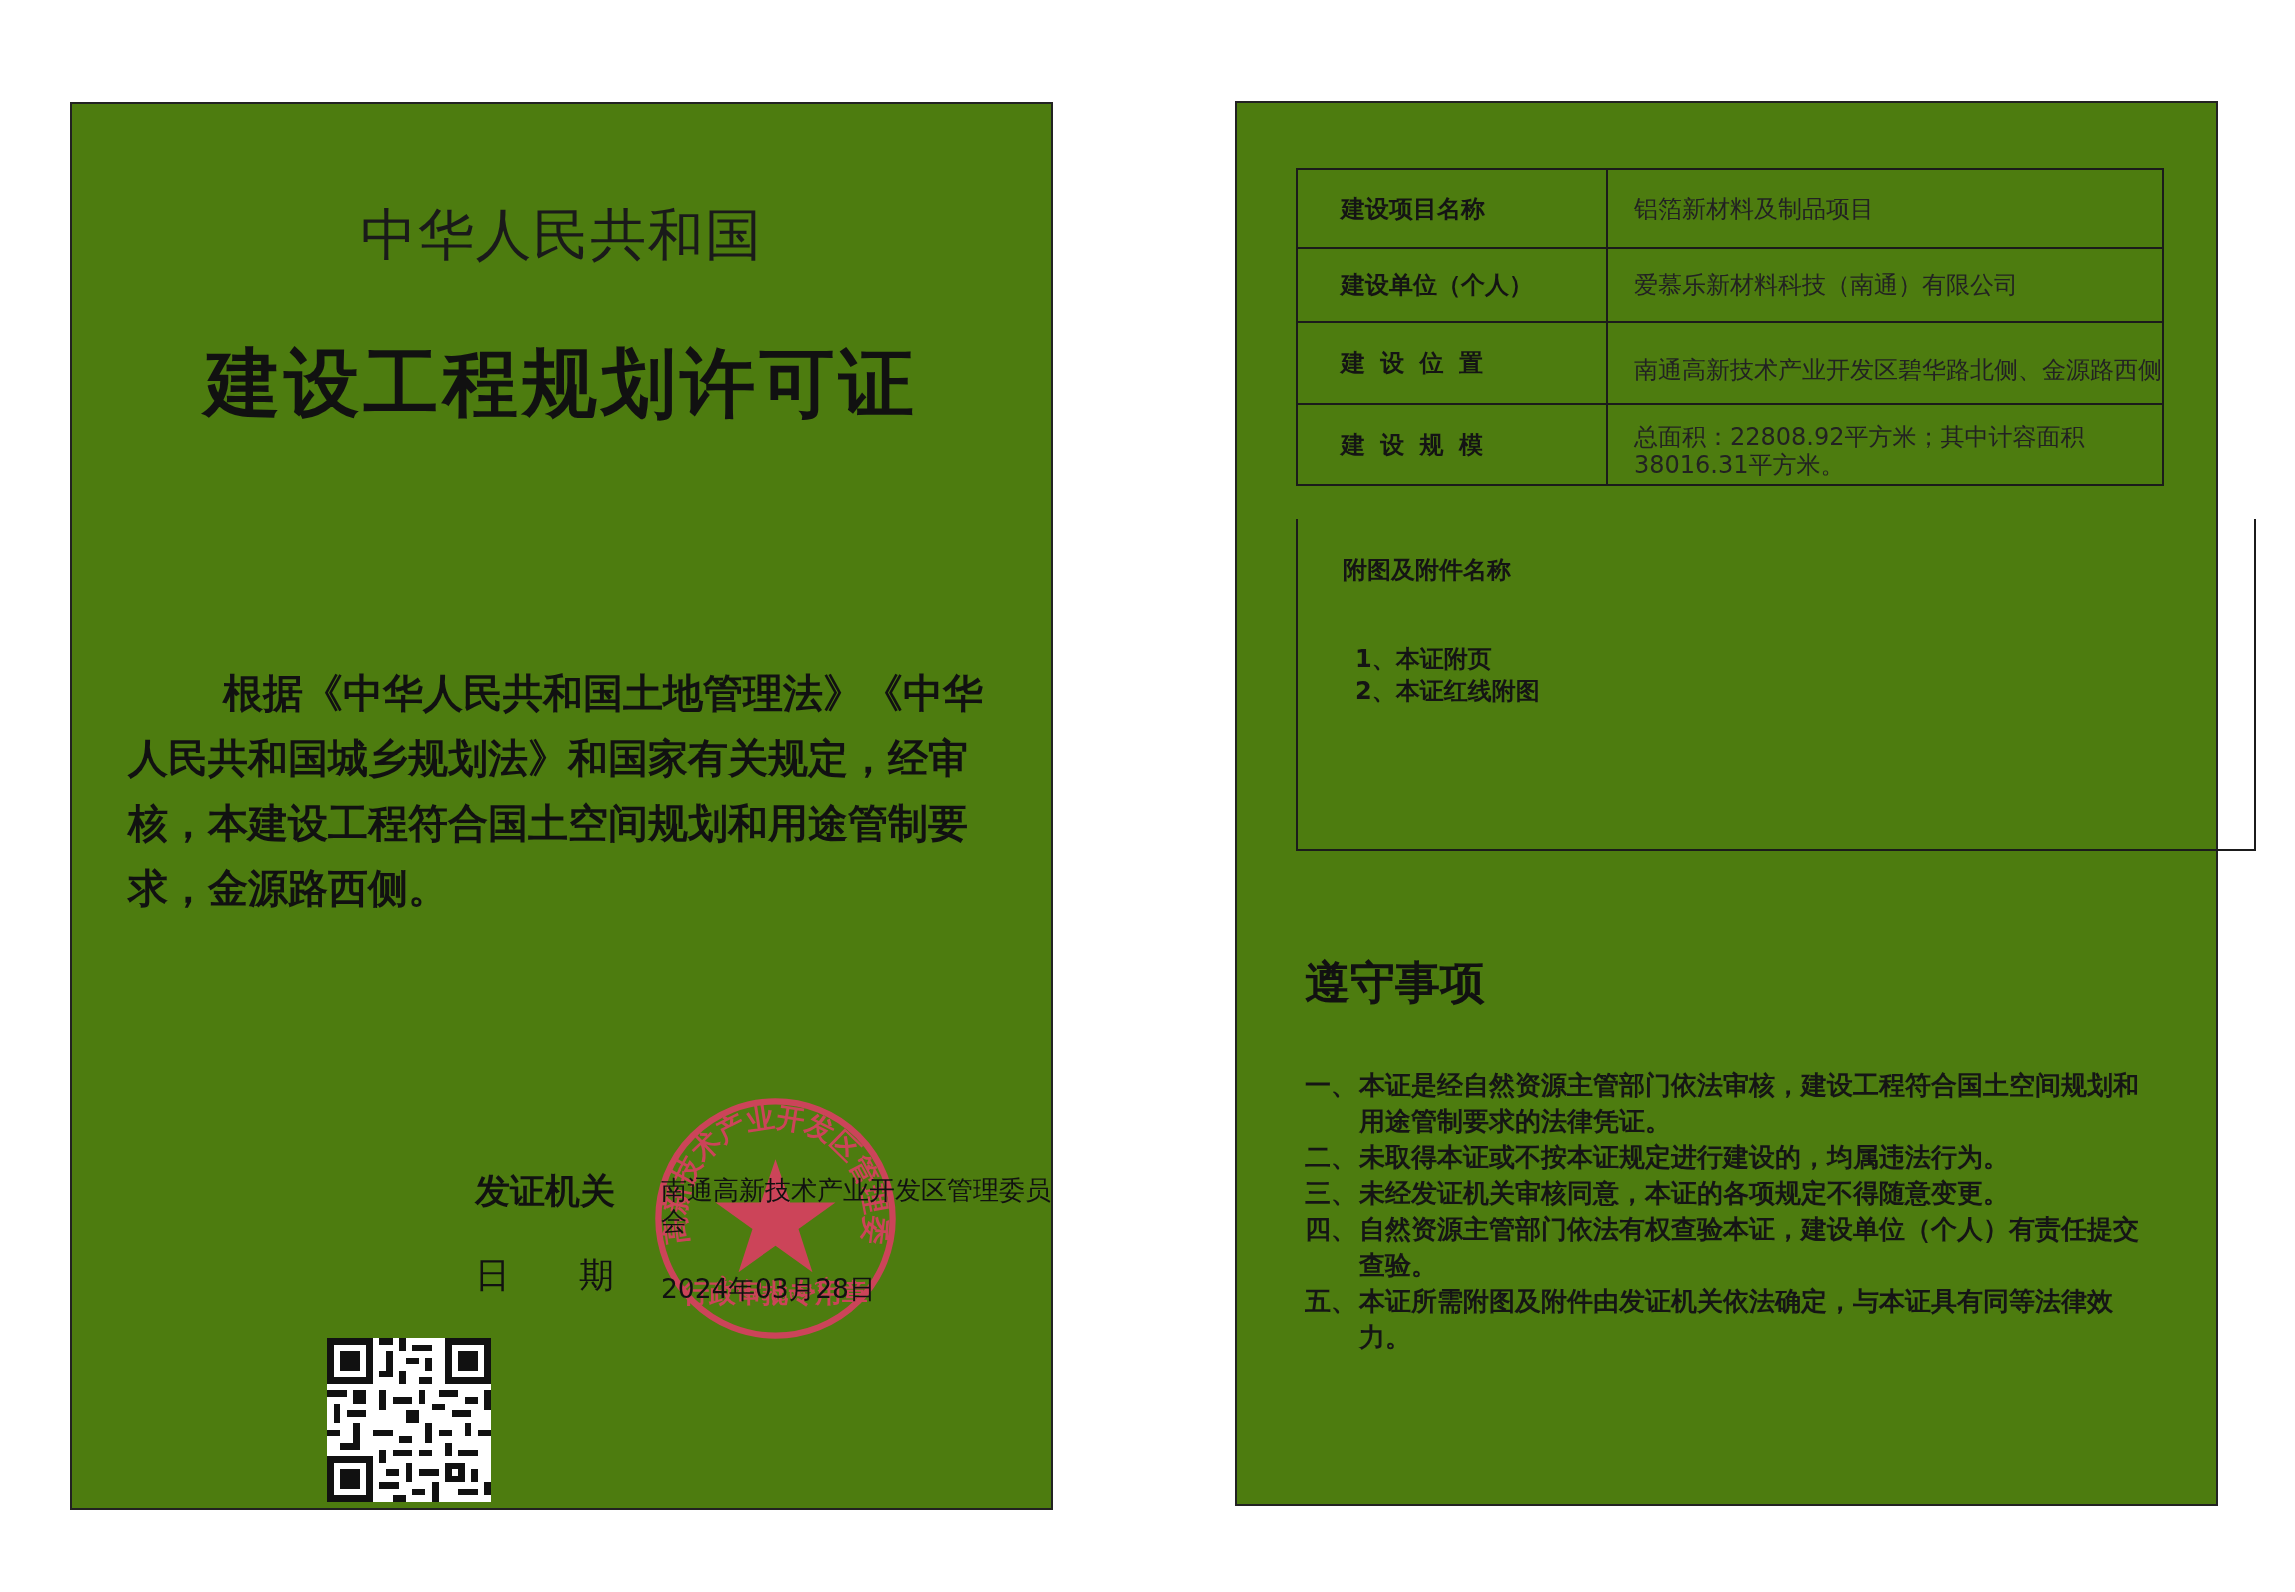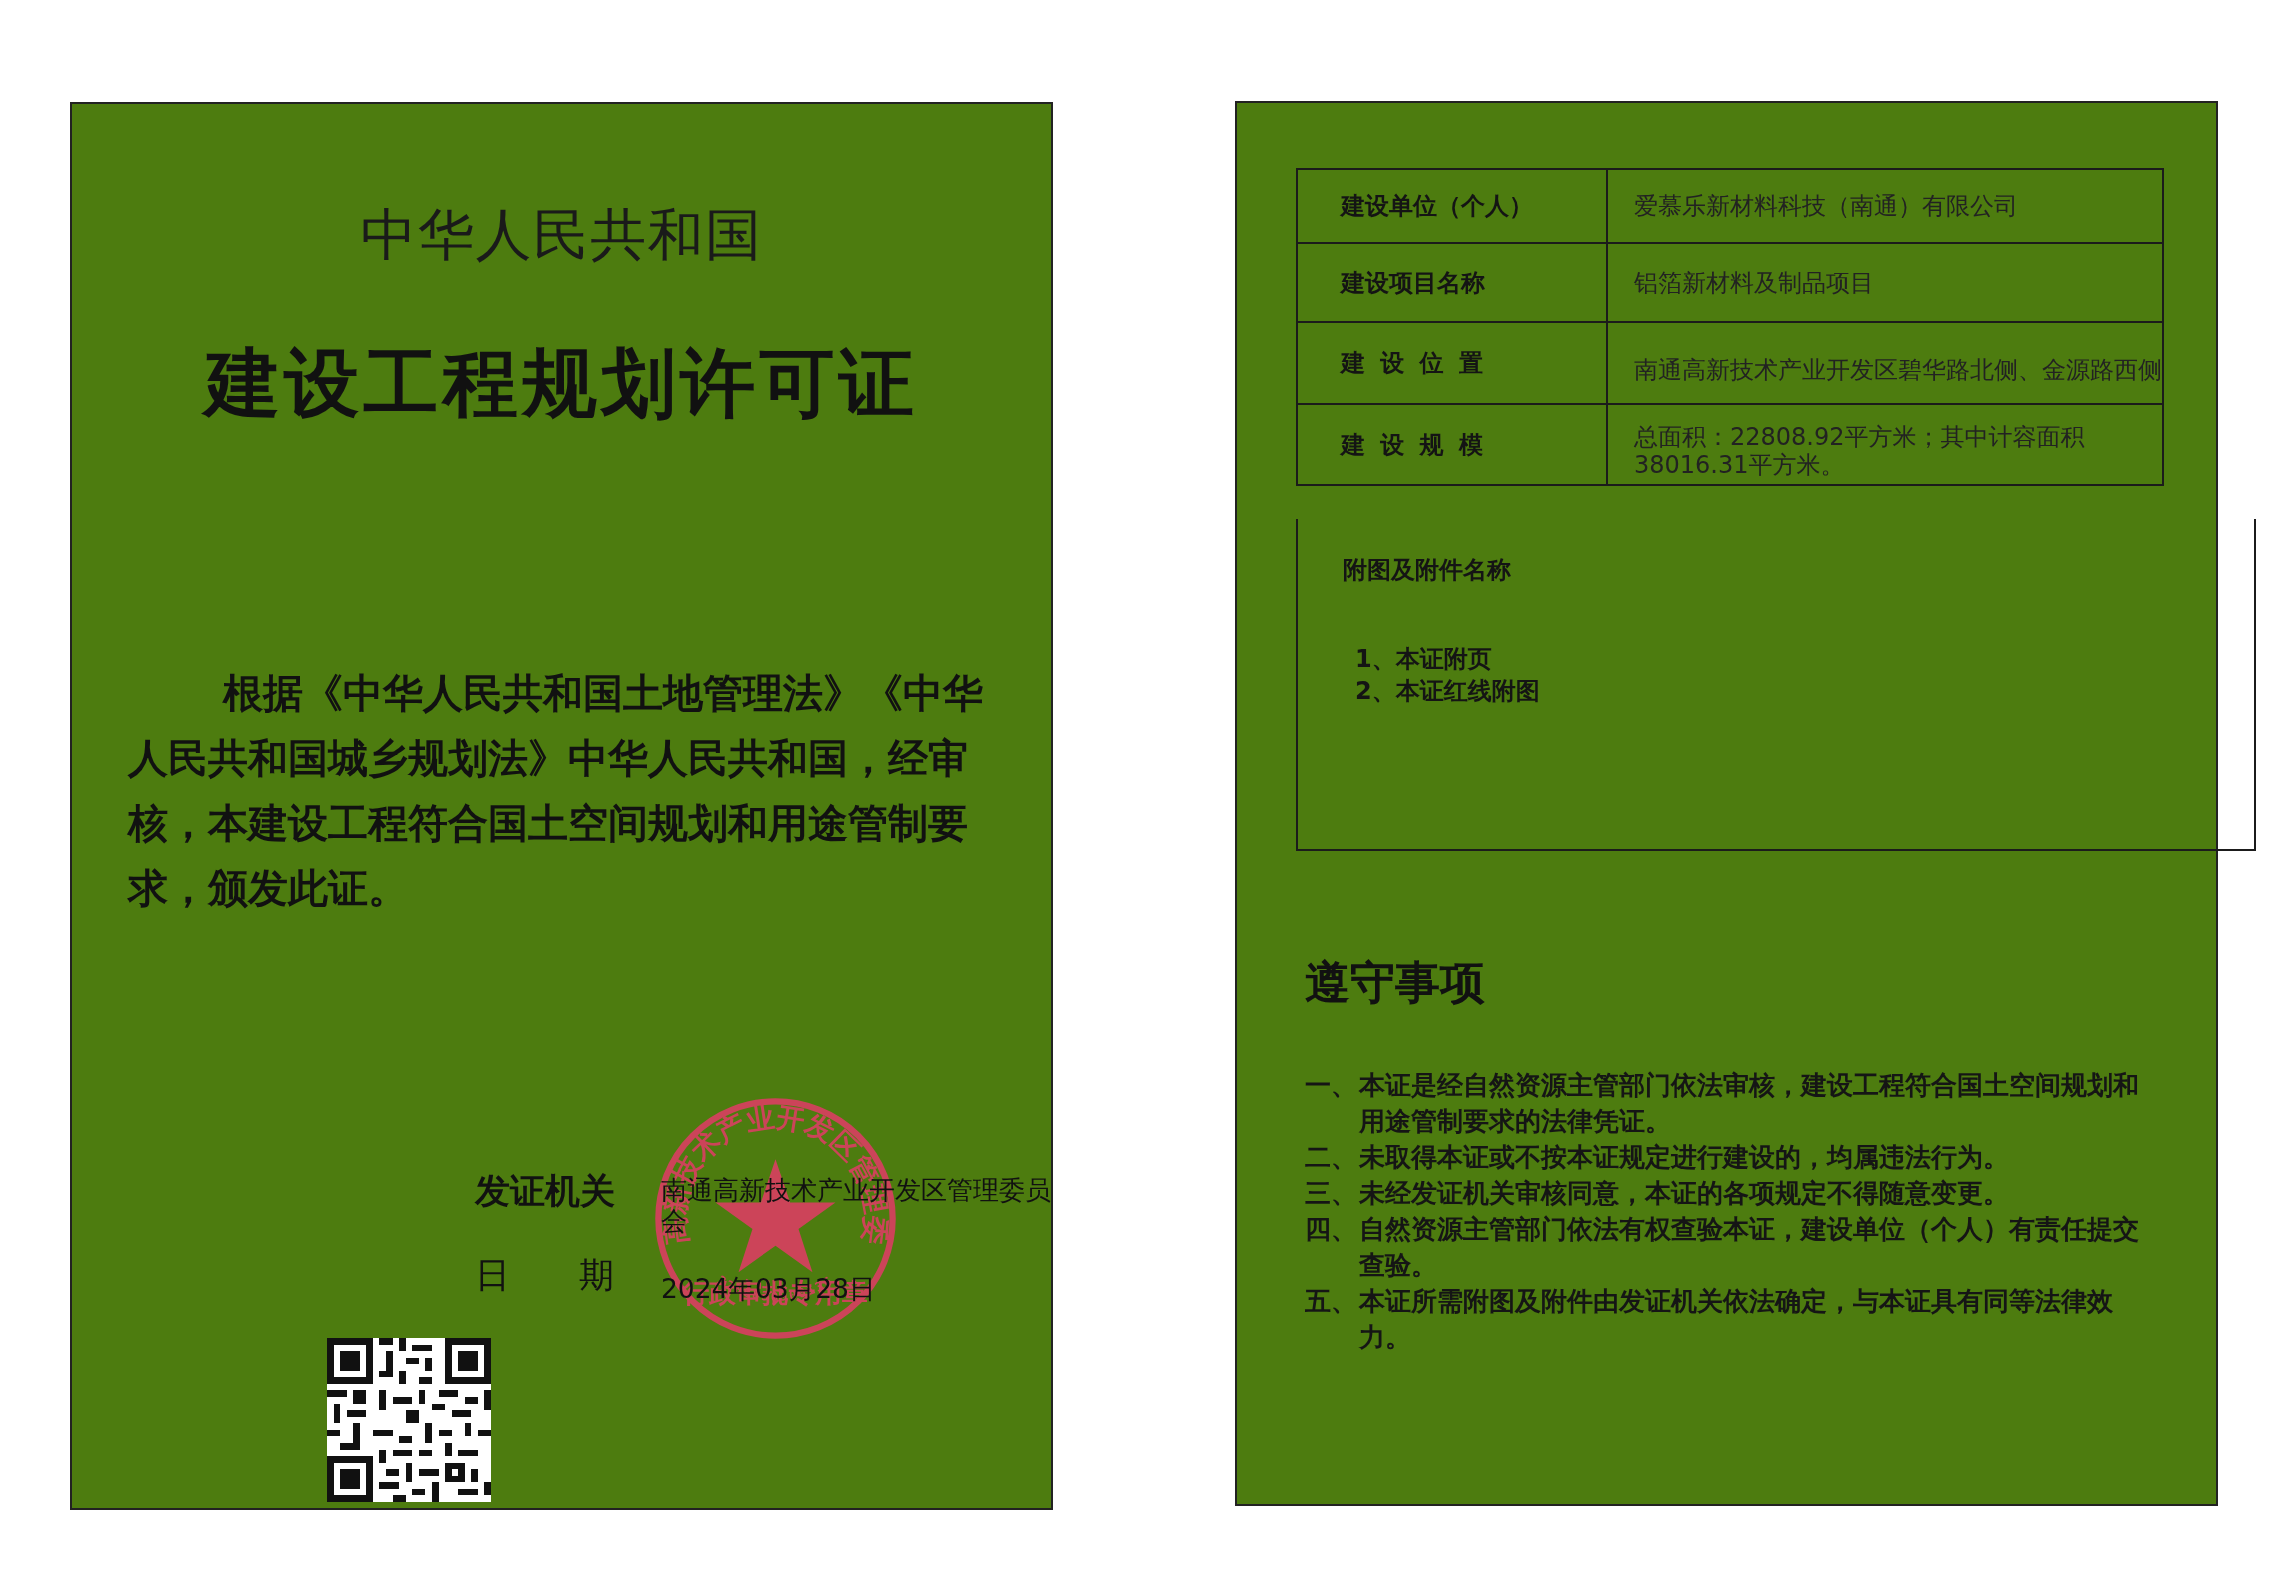--- a/index.html
+++ b/index.html
@@ -49,21 +49,21 @@
 </style>
 </head>
 <body>
 
 <div class="page" id="left-page">
   <div class="country">中华人民共和国</div>
   <div class="cert-title">建设工程规划许可证</div>
 
 
   <div class="body-text">
-    <p>根据《中华人民共和国土地管理法》《中华人民共和国城乡规划法》中华人民共和国，经审核，本建设工程符合国土空间规划和用途管制要求，颁发此证。</p>
+    <p>根据《中华人民共和国土地管理法》《中华人民共和国城乡规划法》和国家有关规定，经审核，本建设工程符合国土空间规划和用途管制要求，金源路西侧。</p>
   </div>
 
   <svg class="stamp" viewBox="0 0 360 360">
     <defs>
       <path id="ringTop" d="M 55 215 A 130 130 0 1 1 305 215"></path>
       <path id="ringBottom" d="M 70 250 A 150 150 0 0 0 290 250"></path>
     </defs>
     <circle cx="180" cy="180" r="168" fill="none" stroke="#e8386a" stroke-width="9"></circle>
     <polygon points="180,95 201,157 266,157 213,195 233,257 180,219 127,257 147,195 94,157 159,157" fill="#e8386a"></polygon>
     <text font-size="40" font-weight="bold" fill="#e8386a" font-family="DejaVu Sans, sans-serif">
@@ -137,27 +137,27 @@
       <rect x="10" y="24" width="2" height="1"></rect>
         <rect x="24" y="22" width="1" height="2"></rect>
     </g>
     <rect x="19" y="20" width="1" height="1" fill="#fff"></rect>
   </svg>
 </div>
 
 <div class="page" id="right-page">
   <table class="info">
     <tbody>
-        <tr style="height:74px">
+        <tr style="height:79px">
+      <td class="lbl">建设项目名称</td>
+      <td class="val">铝箔新材料及制品项目</td>
+    </tr>
+    <tr style="height:74px">
       <td class="lbl">建设单位（个人）</td>
       <td class="val">爱慕乐新材料科技（南通）有限公司</td>
-    </tr>
-    <tr style="height:79px">
-      <td class="lbl">建设项目名称</td>
-      <td class="val">铝箔新材料及制品项目</td>
     </tr>
     <tr style="height:82px">
       <td class="lbl spaced">建设位置</td>
       <td class="val" style="padding-top:14px;white-space:nowrap">南通高新技术产业开发区碧华路北侧、金源路西侧</td>
     </tr>
     <tr style="height:81px">
       <td class="lbl spaced">建设规模</td>
       <td class="val" style="padding-top:12.5px;line-height:28px;padding-right:7px">总面积：22808.92平方米；其中计容面积38016.31平方米。</td>
     </tr>
   </tbody>

